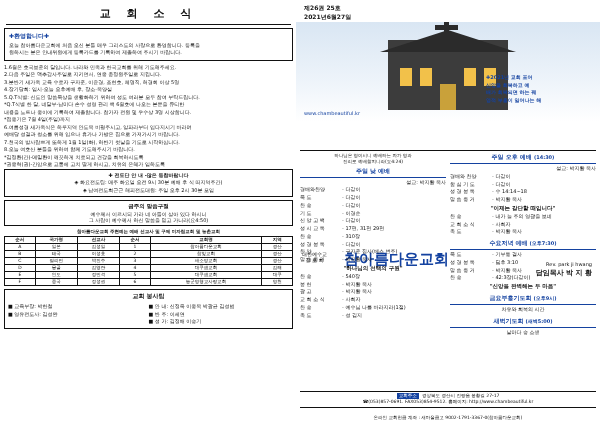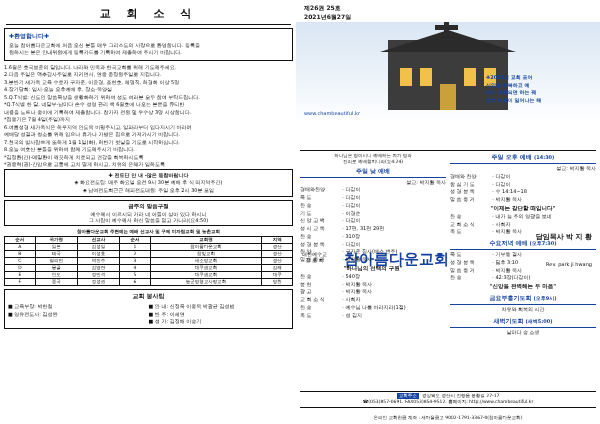--- a/index.html
+++ b/index.html
@@ -81,21 +81,21 @@
   .hero-url{
     position:absolute;left:8px;top:88px;font-size:5px;color:#1442a0;
   }
   .name-bar{
     position:absolute;left:0;top:124px;width:304px;height:26px;
   }
   .denom{position:absolute;left:6px;top:127px;font-size:5px;line-height:1.25;color:#111;text-align:center;}
   .church-name{
     position:absolute;left:48px;top:126px;font-size:15px;font-weight:bold;color:#1442a0;letter-spacing:0px;
   }
-  .pastor{position:absolute;right:8px;top:108px;font-size:7px;font-weight:bold;color:#111;text-align:left;}
+  .pastor{position:absolute;right:8px;top:144px;font-size:7px;font-weight:bold;color:#111;text-align:left;}
   .pastor-en{position:absolute;right:8px;top:137px;font-size:5px;color:#111;text-align:center;}
   .name-rule{position:absolute;left:4px;right:4px;top:150px;height:1px;background:#111;}
 
   .cols{position:absolute;left:4px;top:153px;width:296px;display:flex;gap:4px;}
   .col{width:146px;}
   .svc-head{
     text-align:center;font-weight:bold;font-size:6px;color:#1442a0;
     border-bottom:1px solid #1442a0;padding-bottom:1px;margin-bottom:1px;
   }
   .svc-note{font-size:4.5px;color:#111;line-height:1.4;margin-bottom:1px;}

